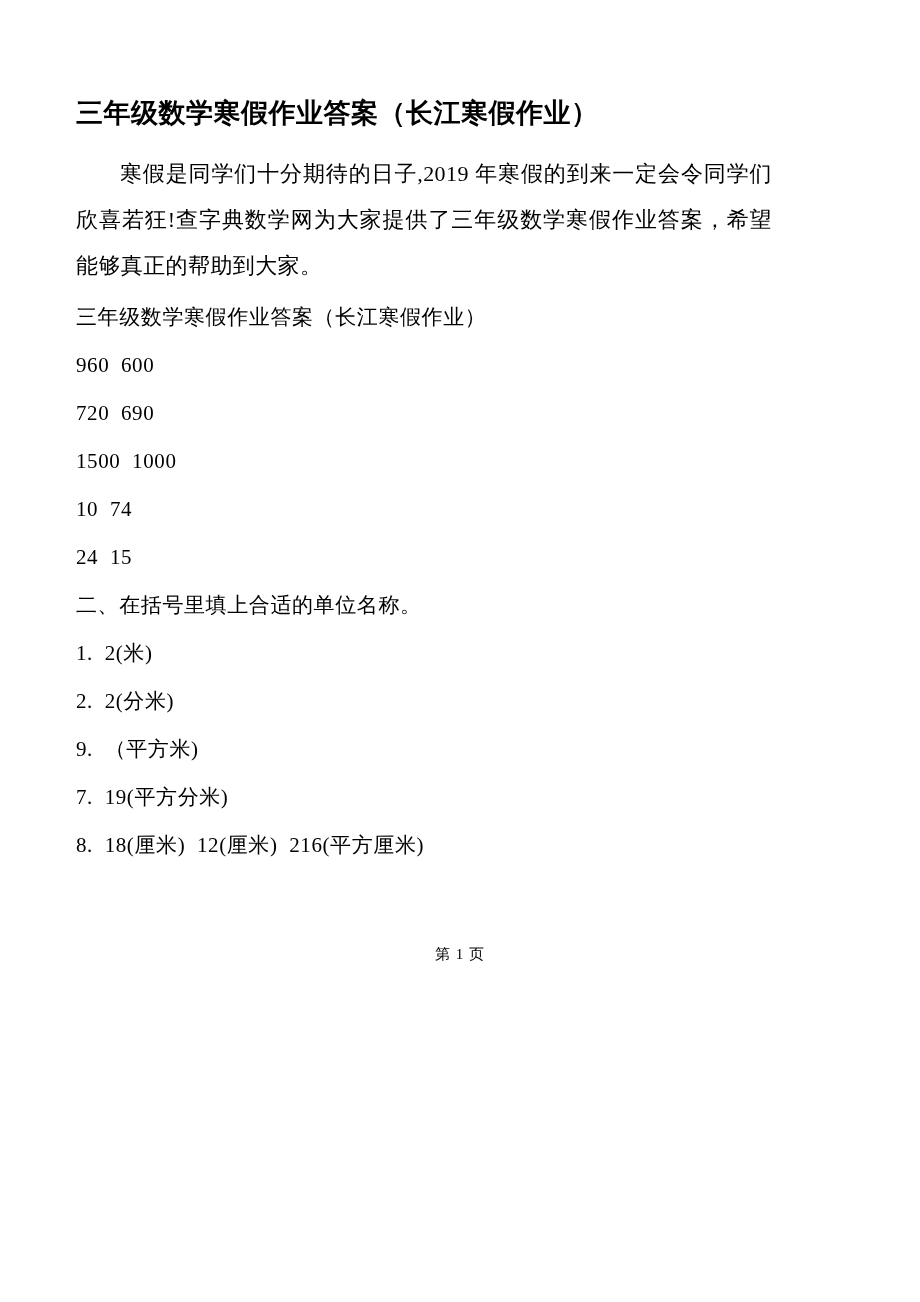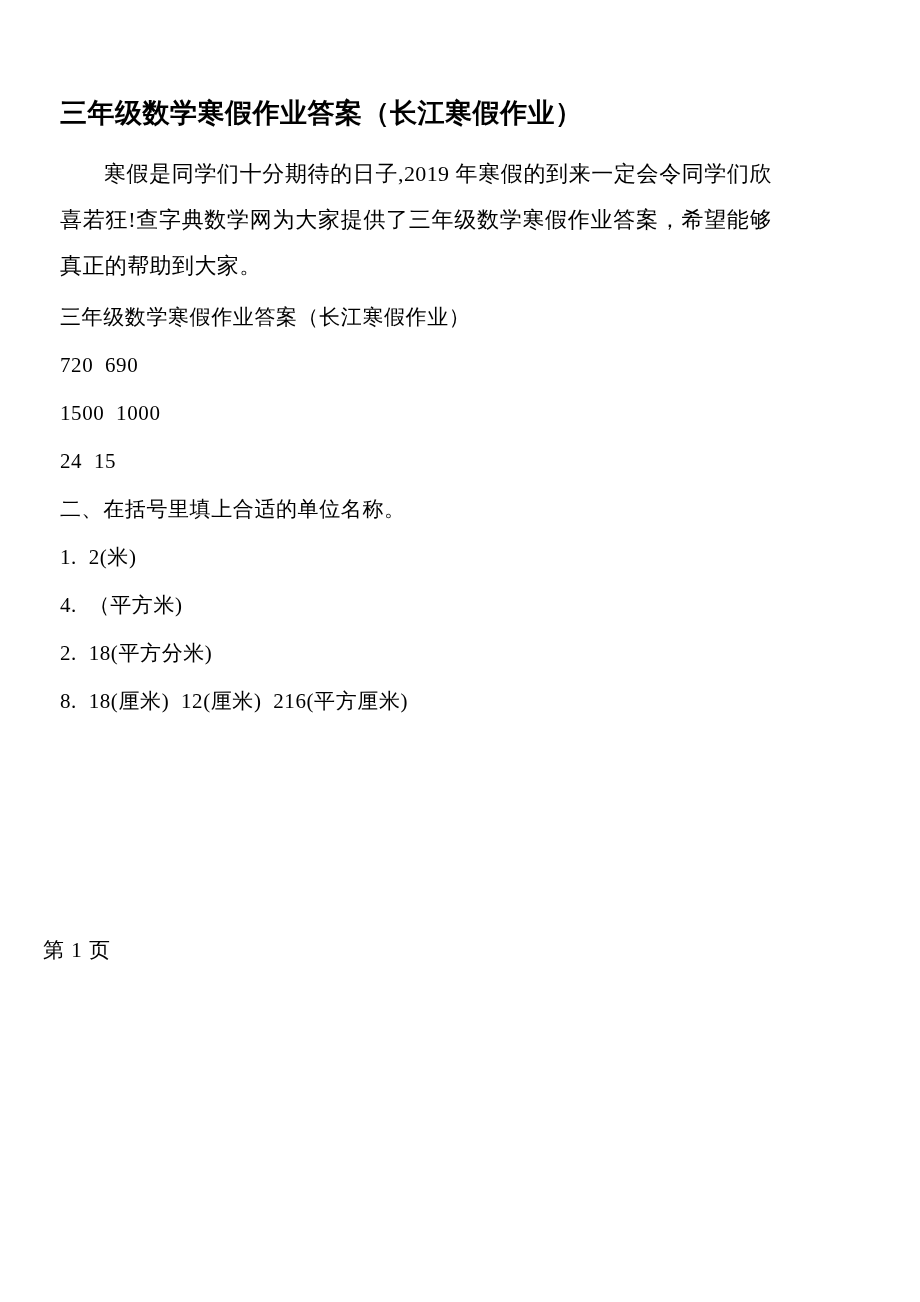--- a/index.html
+++ b/index.html
@@ -12,21 +12,21 @@
     height: 1302px;
     font-family: "Liberation Serif", "DejaVu Serif", serif;
     color: #000000;
     position: relative;
     overflow: hidden;
   }
   .page {
     width: 920px;
     height: 1036px;
     box-sizing: border-box;
-    padding: 95px 140px 0 60px;
+    padding: 95px 140px 0 76px;
     position: relative;
   }
   .doc-title {
     font-size: 27px;
     font-weight: bold;
     letter-spacing: 0.5px;
     line-height: 1.4;
     margin: 0 0 18px 0;
     white-space: nowrap;
   }
@@ -43,39 +43,42 @@
     line-height: 48px;
     margin: 0;
     letter-spacing: 0.6px;
     white-space: pre;
   }
   .footer {
     position: absolute;
     left: 0;
     right: 0;
     bottom: 72px;
-    font-size: 21px;
+    text-align: center;
+    font-size: 15px;
     letter-spacing: 1px;
-    margin-left: 43px;
   }
 </style>
 </head>
 <body>
 
 <div class="page">
 
   <h1 class="doc-title">三年级数学寒假作业答案（长江寒假作业）</h1>
 
   <p class="intro">寒假是同学们十分期待的日子,2019 年寒假的到来一定会令同学们欣喜若狂!查字典数学网为大家提供了三年级数学寒假作业答案，希望能够真正的帮助到大家。</p>
 
   <p class="line">三年级数学寒假作业答案（长江寒假作业）</p>
+  <p class="line">960  600</p>
   <p class="line">720  690</p>
   <p class="line">1500  1000</p>
+  <p class="line">10  74</p>
   <p class="line">24  15</p>
   <p class="line">二、在括号里填上合适的单位名称。</p>
   <p class="line">1.  2(米)</p>
-  <p class="line">4.  （平方米)</p>
-  <p class="line">2.  18(平方分米)</p>
+  <p class="line">2.  2(分米)</p>
+  <p class="line">9.  （平方米)</p>
+  <p class="line">7.  19(平方分米)</p>
   <p class="line">8.  18(厘米)  12(厘米)  216(平方厘米)</p>
 
   <div class="footer">第 1 页</div>
 
 </div>
 
 </body></html>

